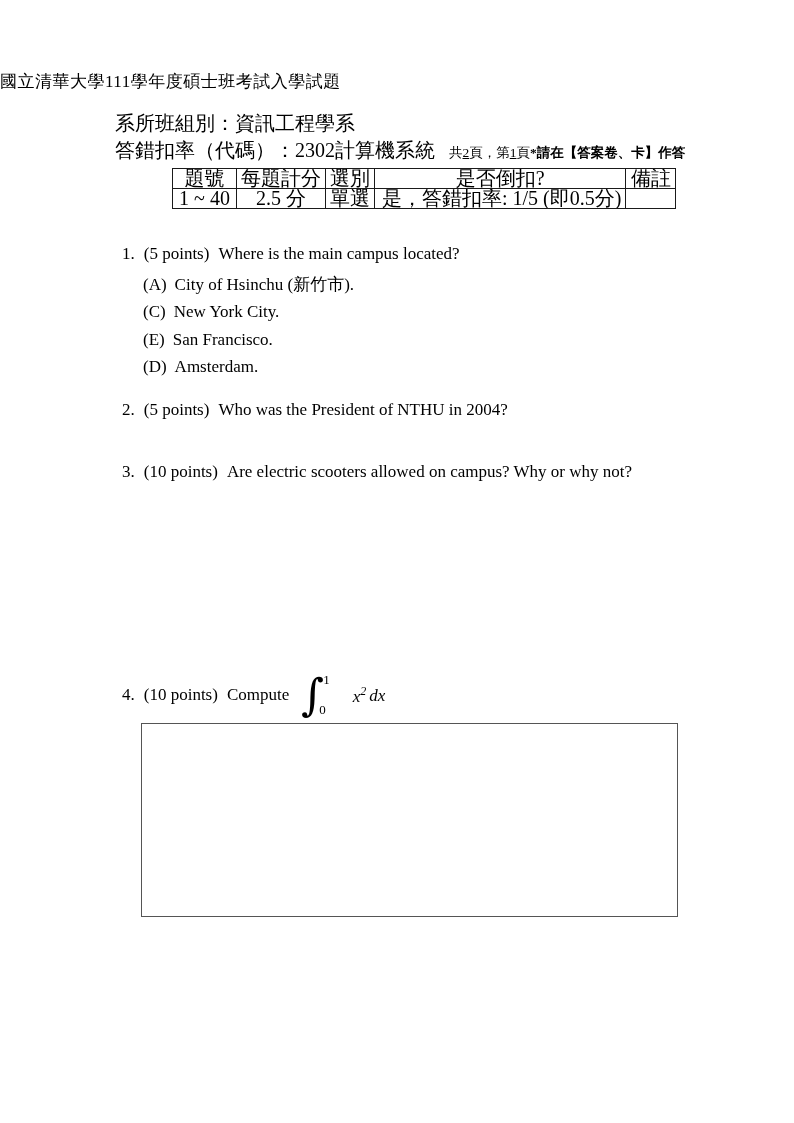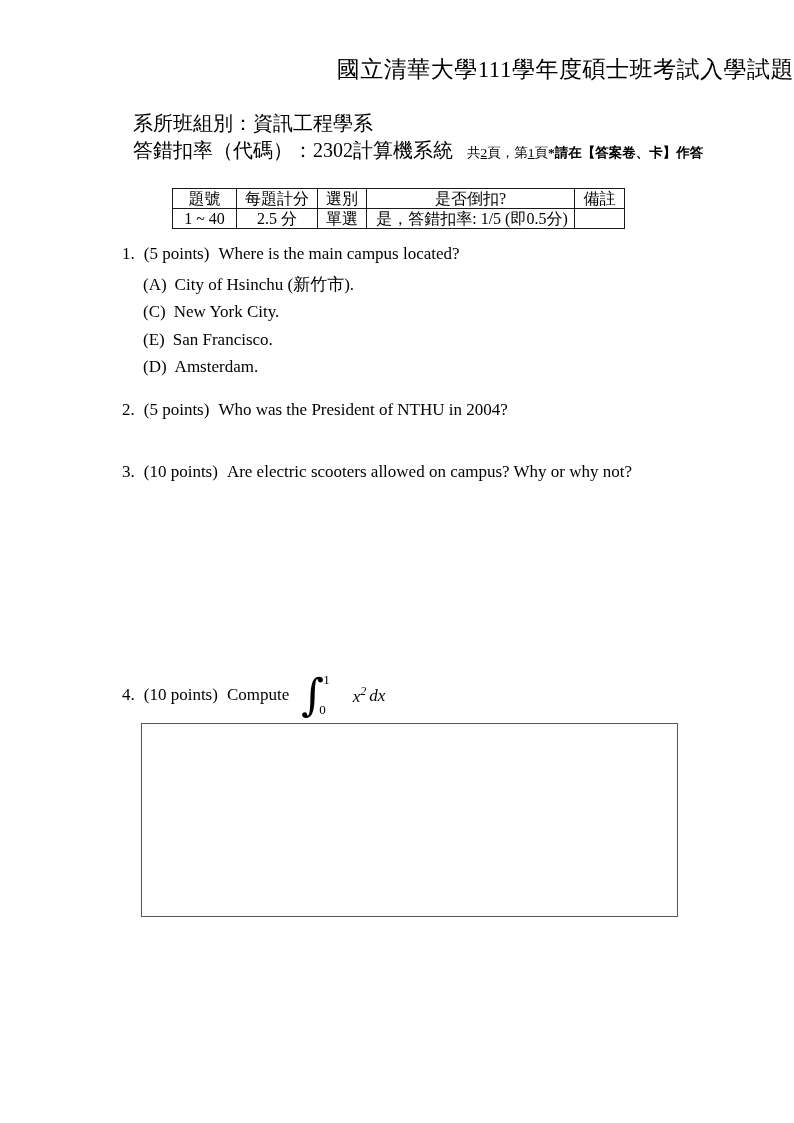--- a/index.html
+++ b/index.html
@@ -4,35 +4,35 @@
 <style>
   * { margin:0; padding:0; box-sizing:border-box; }
   html,body { background:#fff; }
   .page {
     position:relative; width:794px; height:1123px; margin:0 auto;
     background:#ffffff; color:#000;
     font-family:"Liberation Serif","DejaVu Serif",serif;
     overflow:hidden;
   }
   .title {
-    position:absolute; top:54px; left:0; width:100%;
-    text-align:right; font-size:23px; font-weight:normal;
+    position:absolute; top:70px; left:0; width:100%;
+    text-align:left; font-size:17px; font-weight:normal;
     letter-spacing:0.5px; white-space:nowrap;
   }
-  .hdr { position:absolute; left:133px; font-size:20px; white-space:nowrap; }
+  .hdr { position:absolute; left:115px; font-size:20px; white-space:nowrap; }
   .hdr1 { top:110px; }
   .hdr2 { top:137px; }
   .pageinfo { font-size:13.5px; margin-left:14px; }
   .pageinfo .note { margin-left:0;font-weight:bold; }
   .u { text-decoration:underline; }
 
   table.score {
-    position:absolute; top:188px; left:172px;
+    position:absolute; top:168px; left:172px;
     border-collapse:collapse; table-layout:fixed;
-    font-size:16px;
+    font-size:20px;
   }
   table.score th, table.score td {
     border:1px solid #1a1a1a; font-weight:normal;
     text-align:center; height:20px; line-height:19px;
     padding:0 4px; white-space:nowrap; overflow:hidden;
   }
   table.score td.detail { text-align:center; padding-left:7px; }
 
   .question { position:absolute; left:122px; font-size:17px; white-space:nowrap; }
   .q1 { top:244px; }

